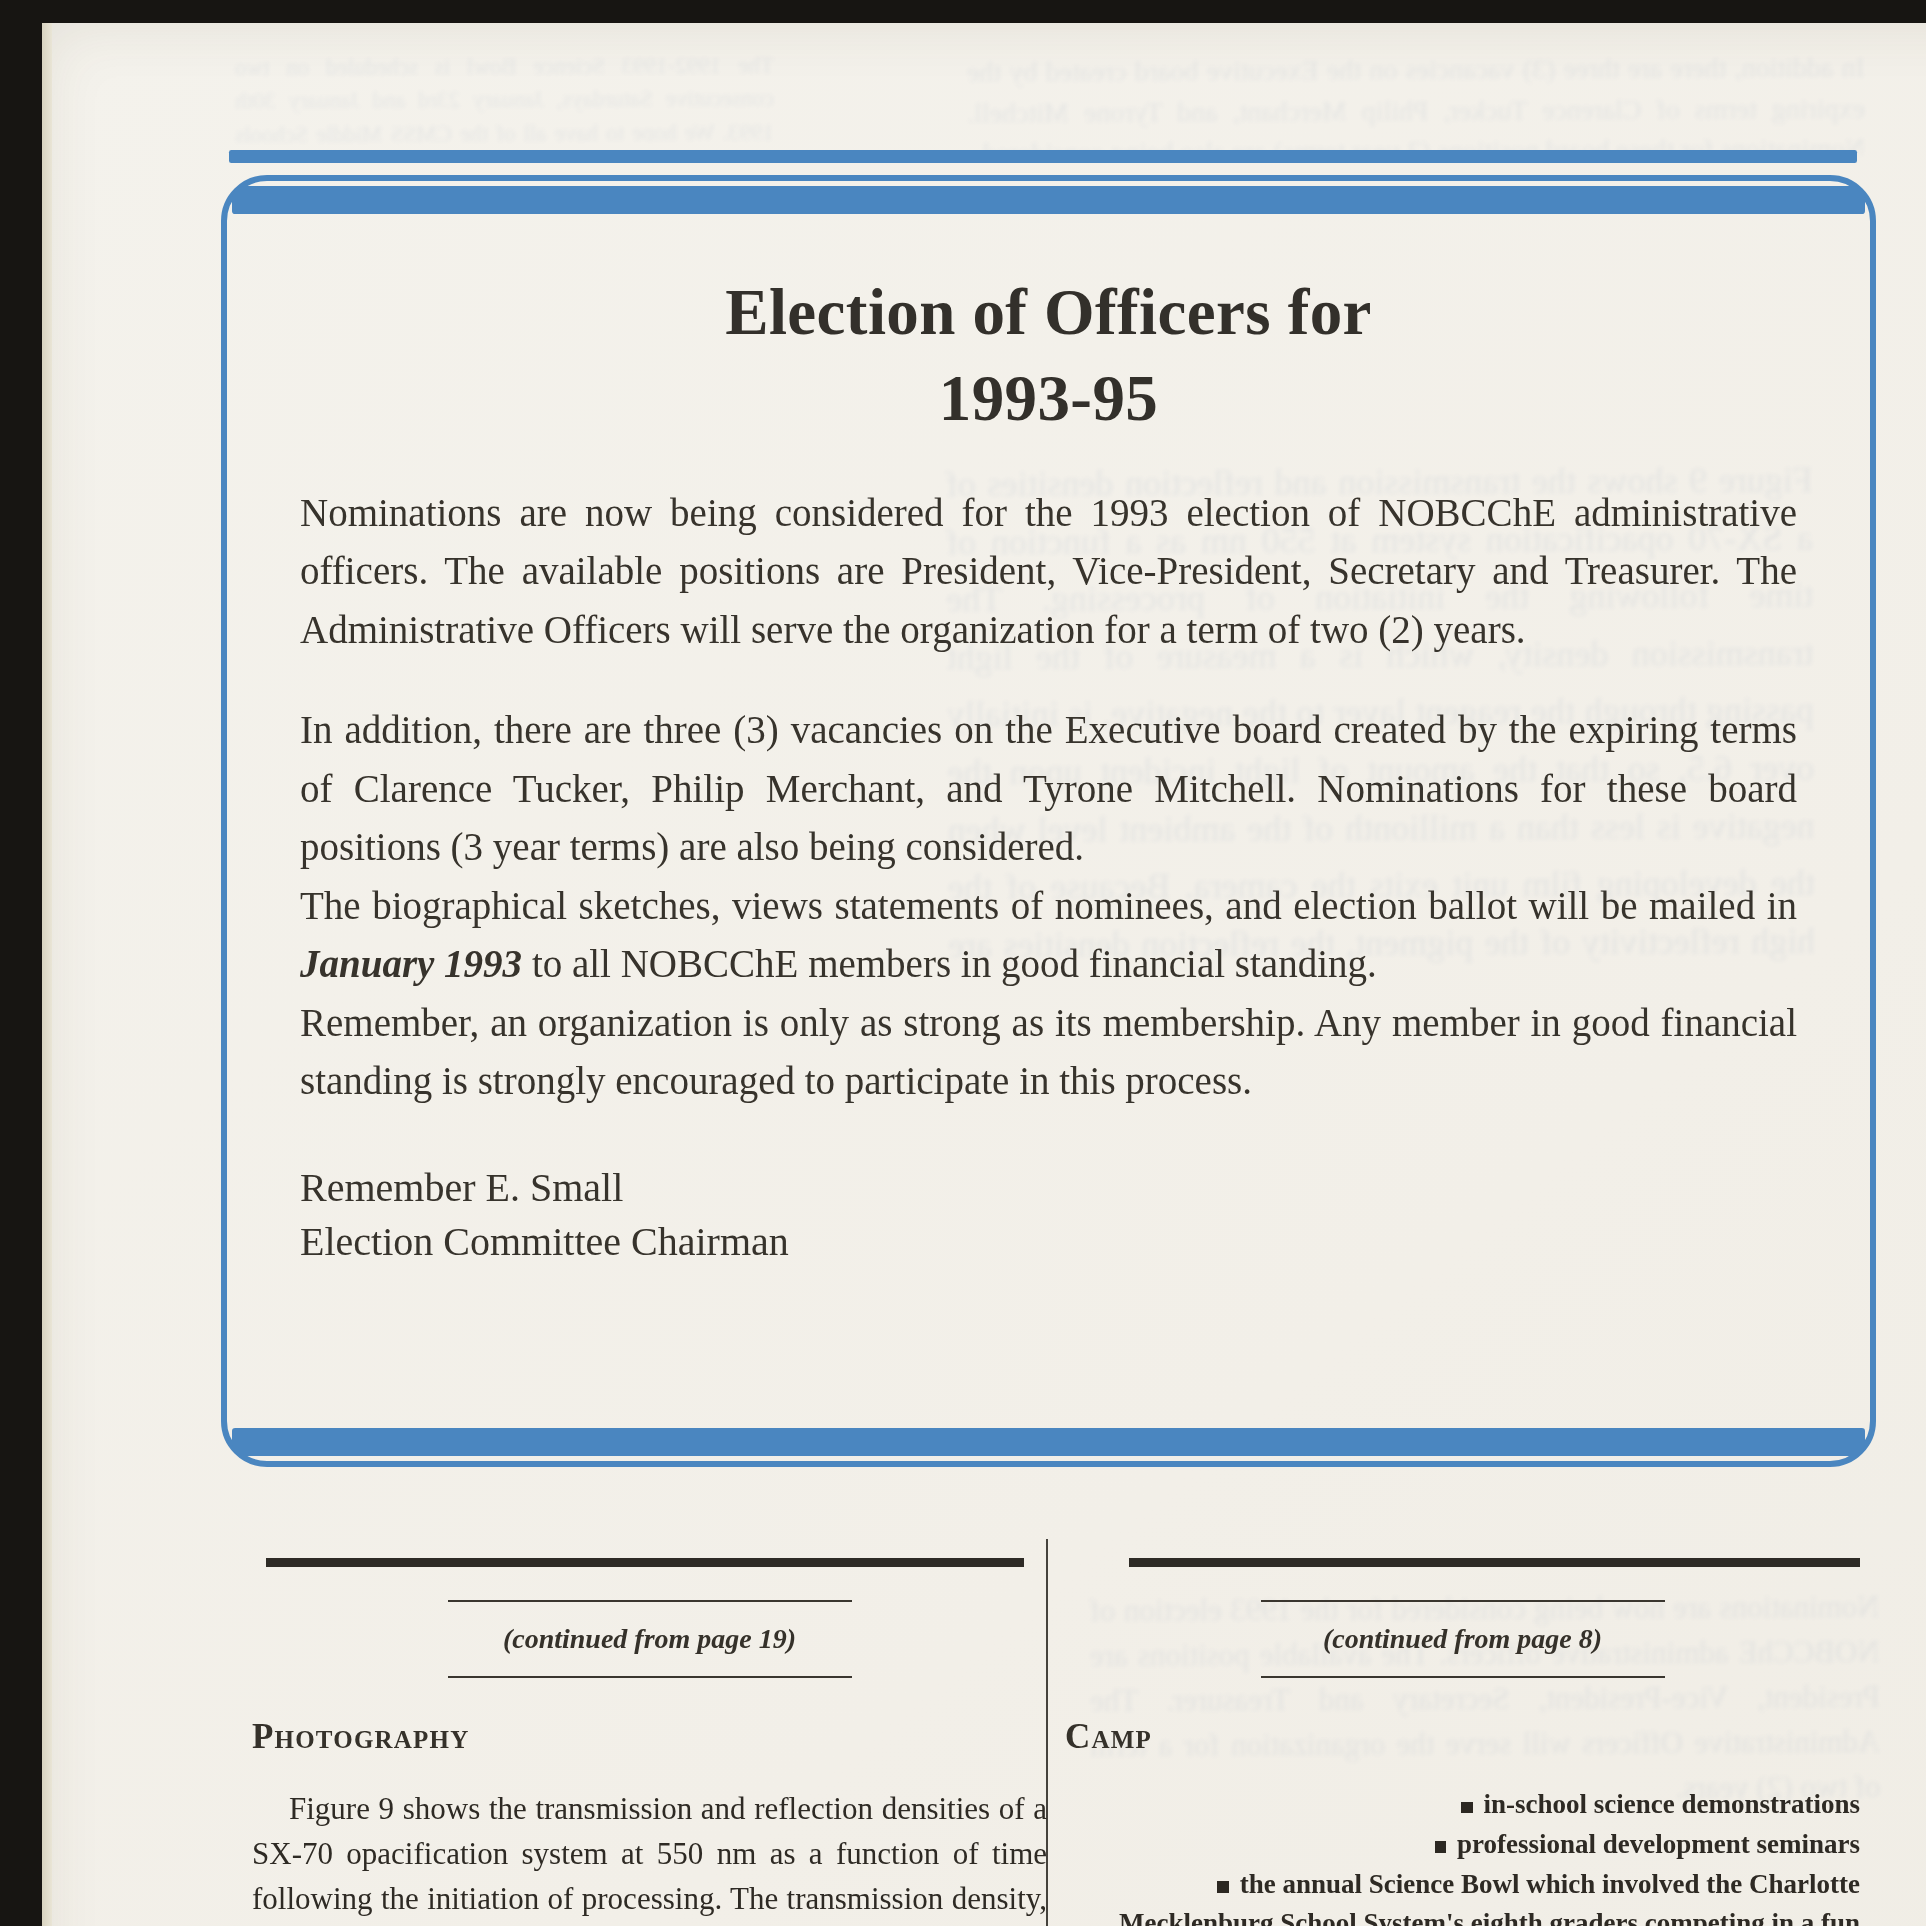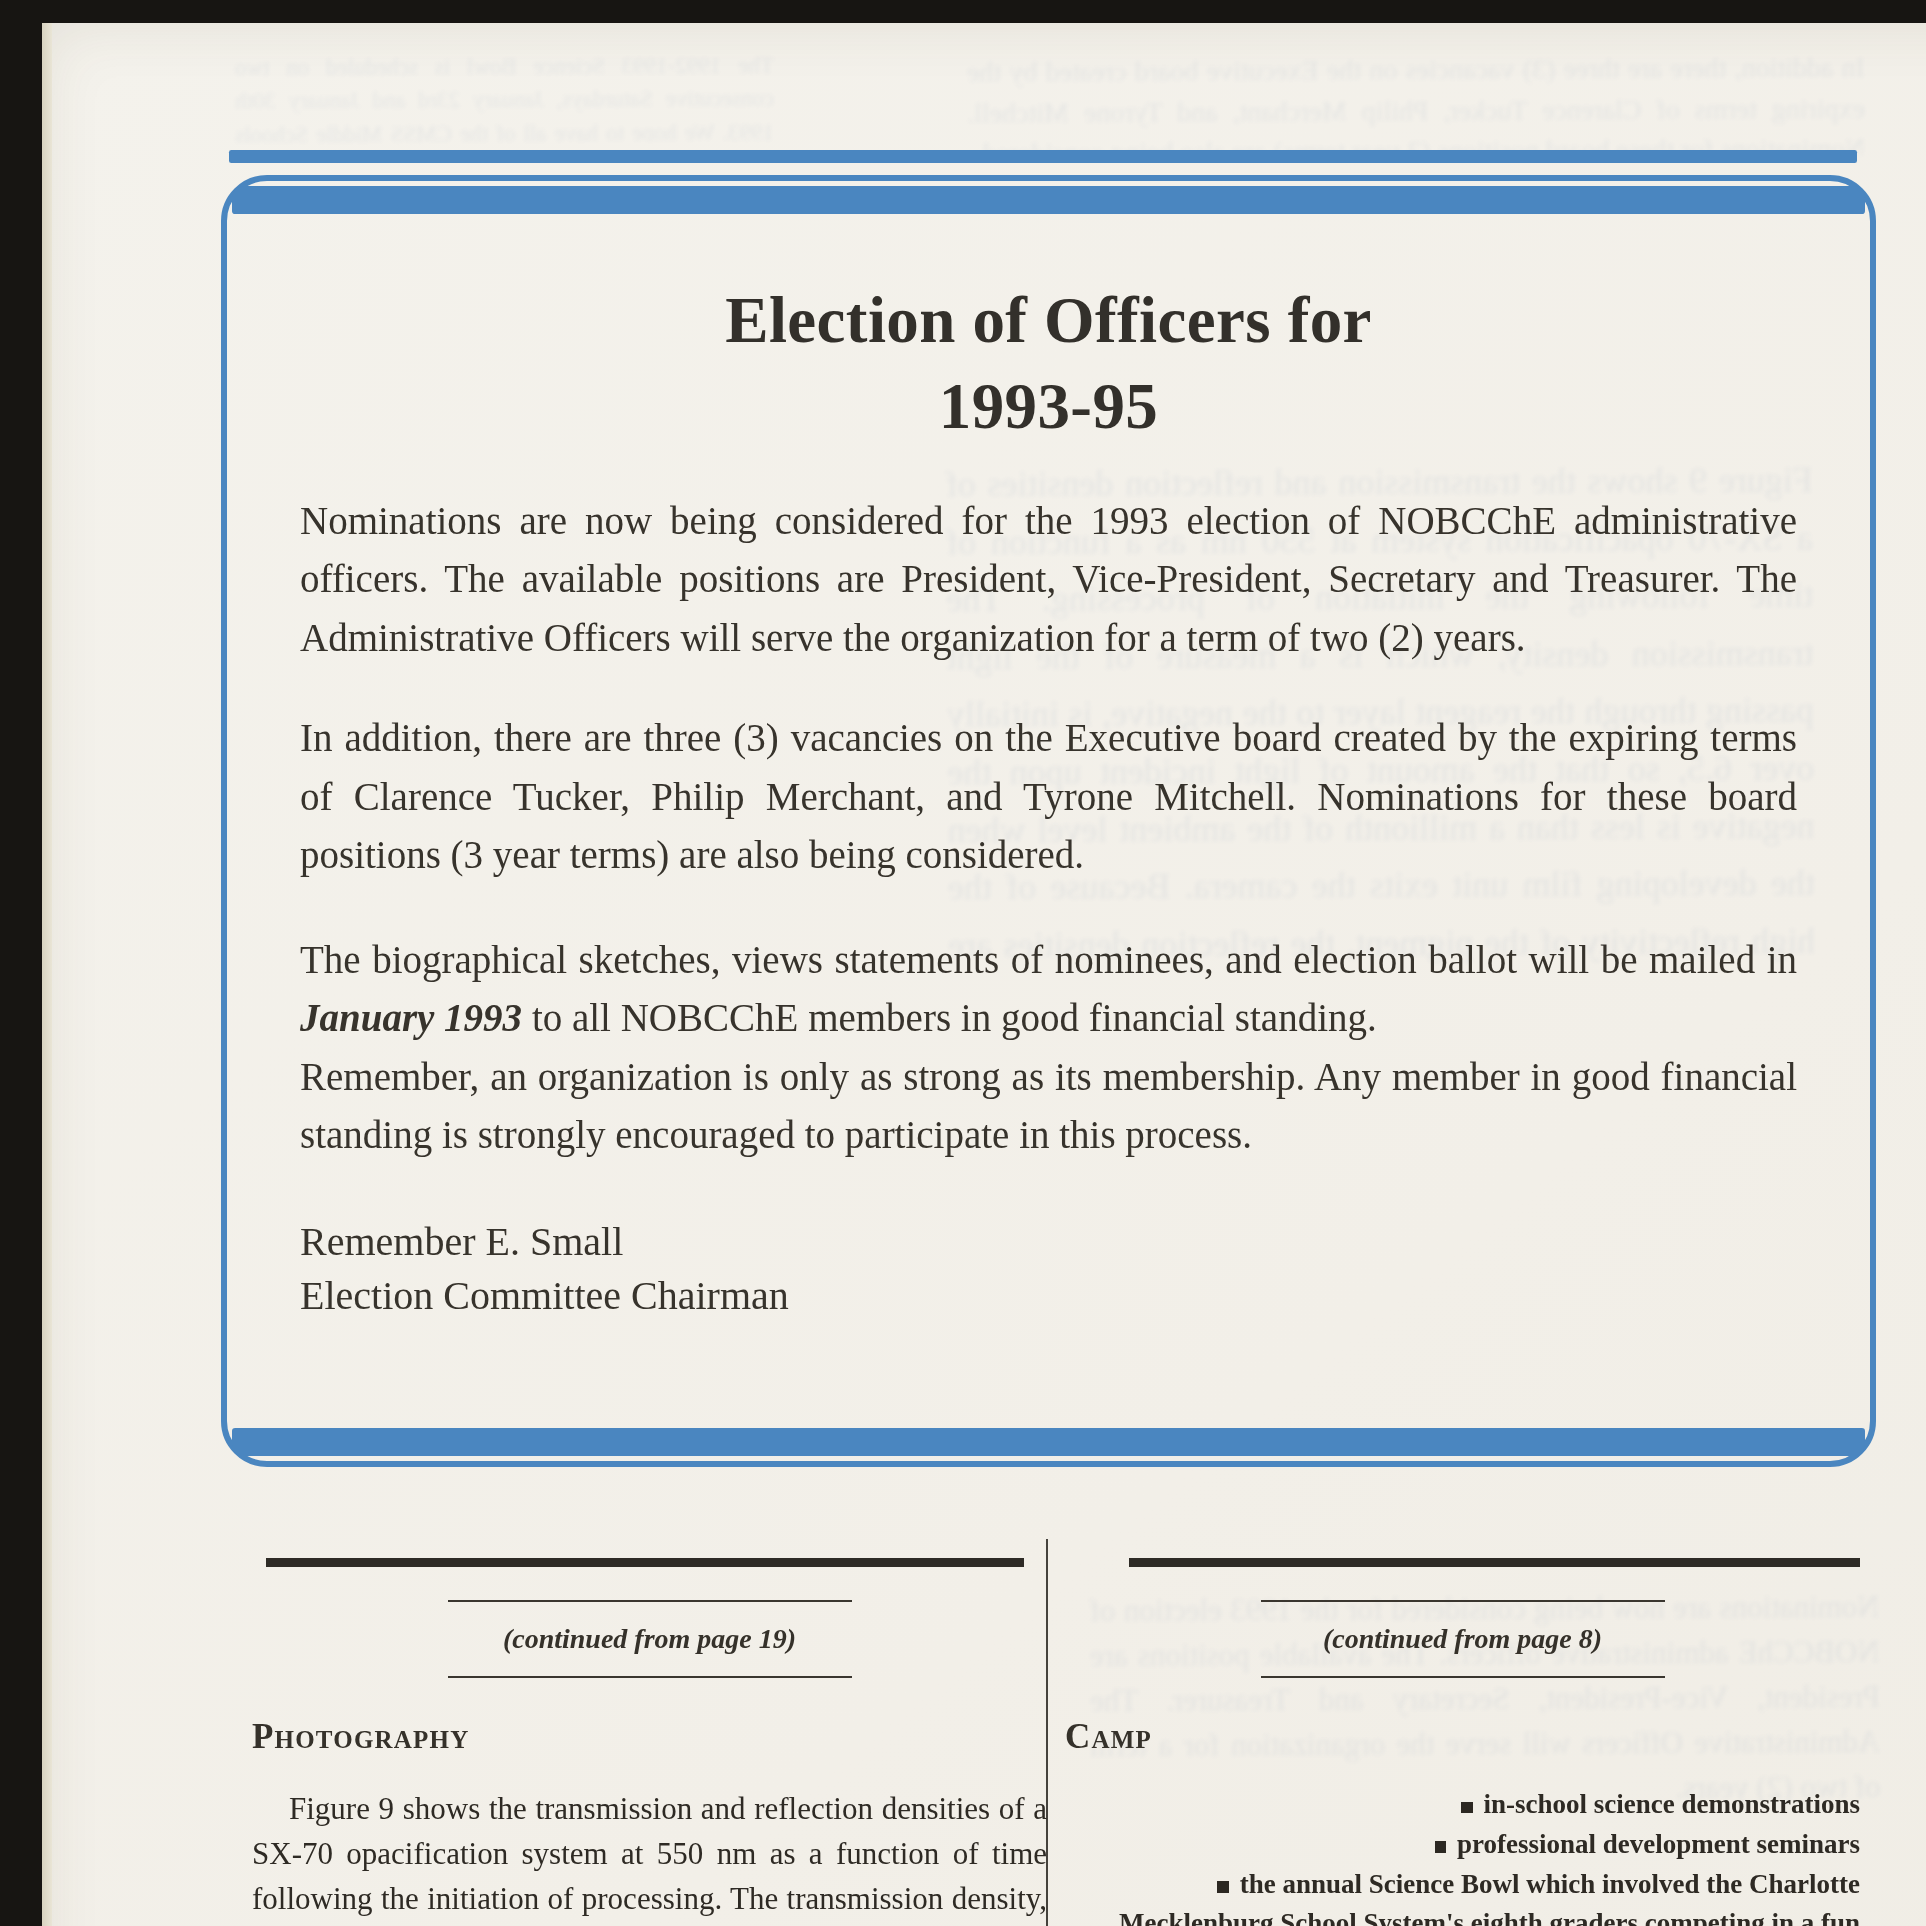--- a/index.html
+++ b/index.html
@@ -23,36 +23,36 @@
     transform:scaleX(-1) rotate(.3deg);
     filter:blur(1.9px);opacity:.075;color:#3d5d8f;
     text-align:justify;line-height:1.45;
   }
 
   
   .top-rule{position:absolute;left:187px;top:127px;width:1628px;height:12.7px;background:#4a86c0;border-radius:2.3px;}
   .notice-box{
     position:absolute;left:179px;top:152px;width:1655px;height:1292px;
     border:6.2px solid #4a86c0;border-radius:46px;
-    box-sizing:border-box;padding:8px 73px;
+    box-sizing:border-box;padding:0 73px;
   }
   .notice-box .bar{position:absolute;left:5.4px;right:5.4px;height:28px;background:#4a86c0;}
   .notice-box .bar.top{top:4.6px;border-radius:11.6px 11.6px 3.1px 3.1px;}
   .notice-box .bar.bottom{bottom:4.6px;border-radius:3.1px 3.1px 11.6px 11.6px;}
   .notice-title{
     margin:89px 0 0 0;text-align:center;font-weight:bold;color:#33302b;
     font-size:65px;line-height:1.32;letter-spacing:0.4px;
   }
   .box-p{
     margin:0;color:#37332c;font-size:39px;line-height:1.5;
     text-align:justify;
   }
   .box-p.p1{margin-top:42px;}
   .box-p.p2{margin-top:42px;}
-  .box-p.p3{margin-top:46px;}
+  .box-p.p3{}
   .box-p.p4{}
   .box-p .bi{font-weight:bold;font-style:italic;}
   .signature{margin-top:50px;color:#37332c;font-size:40px;line-height:1.35;}
 
   
   .col{position:absolute;top:1535px;color:#2e2a24;}
   .col-left{left:210px;width:795px;}
   .col-right{left:1023px;width:795px;}
   .col-rule{height:8.5px;background:#2e2b26;}
   .col-left .col-rule{margin:0 23px 0 13.5px;}

